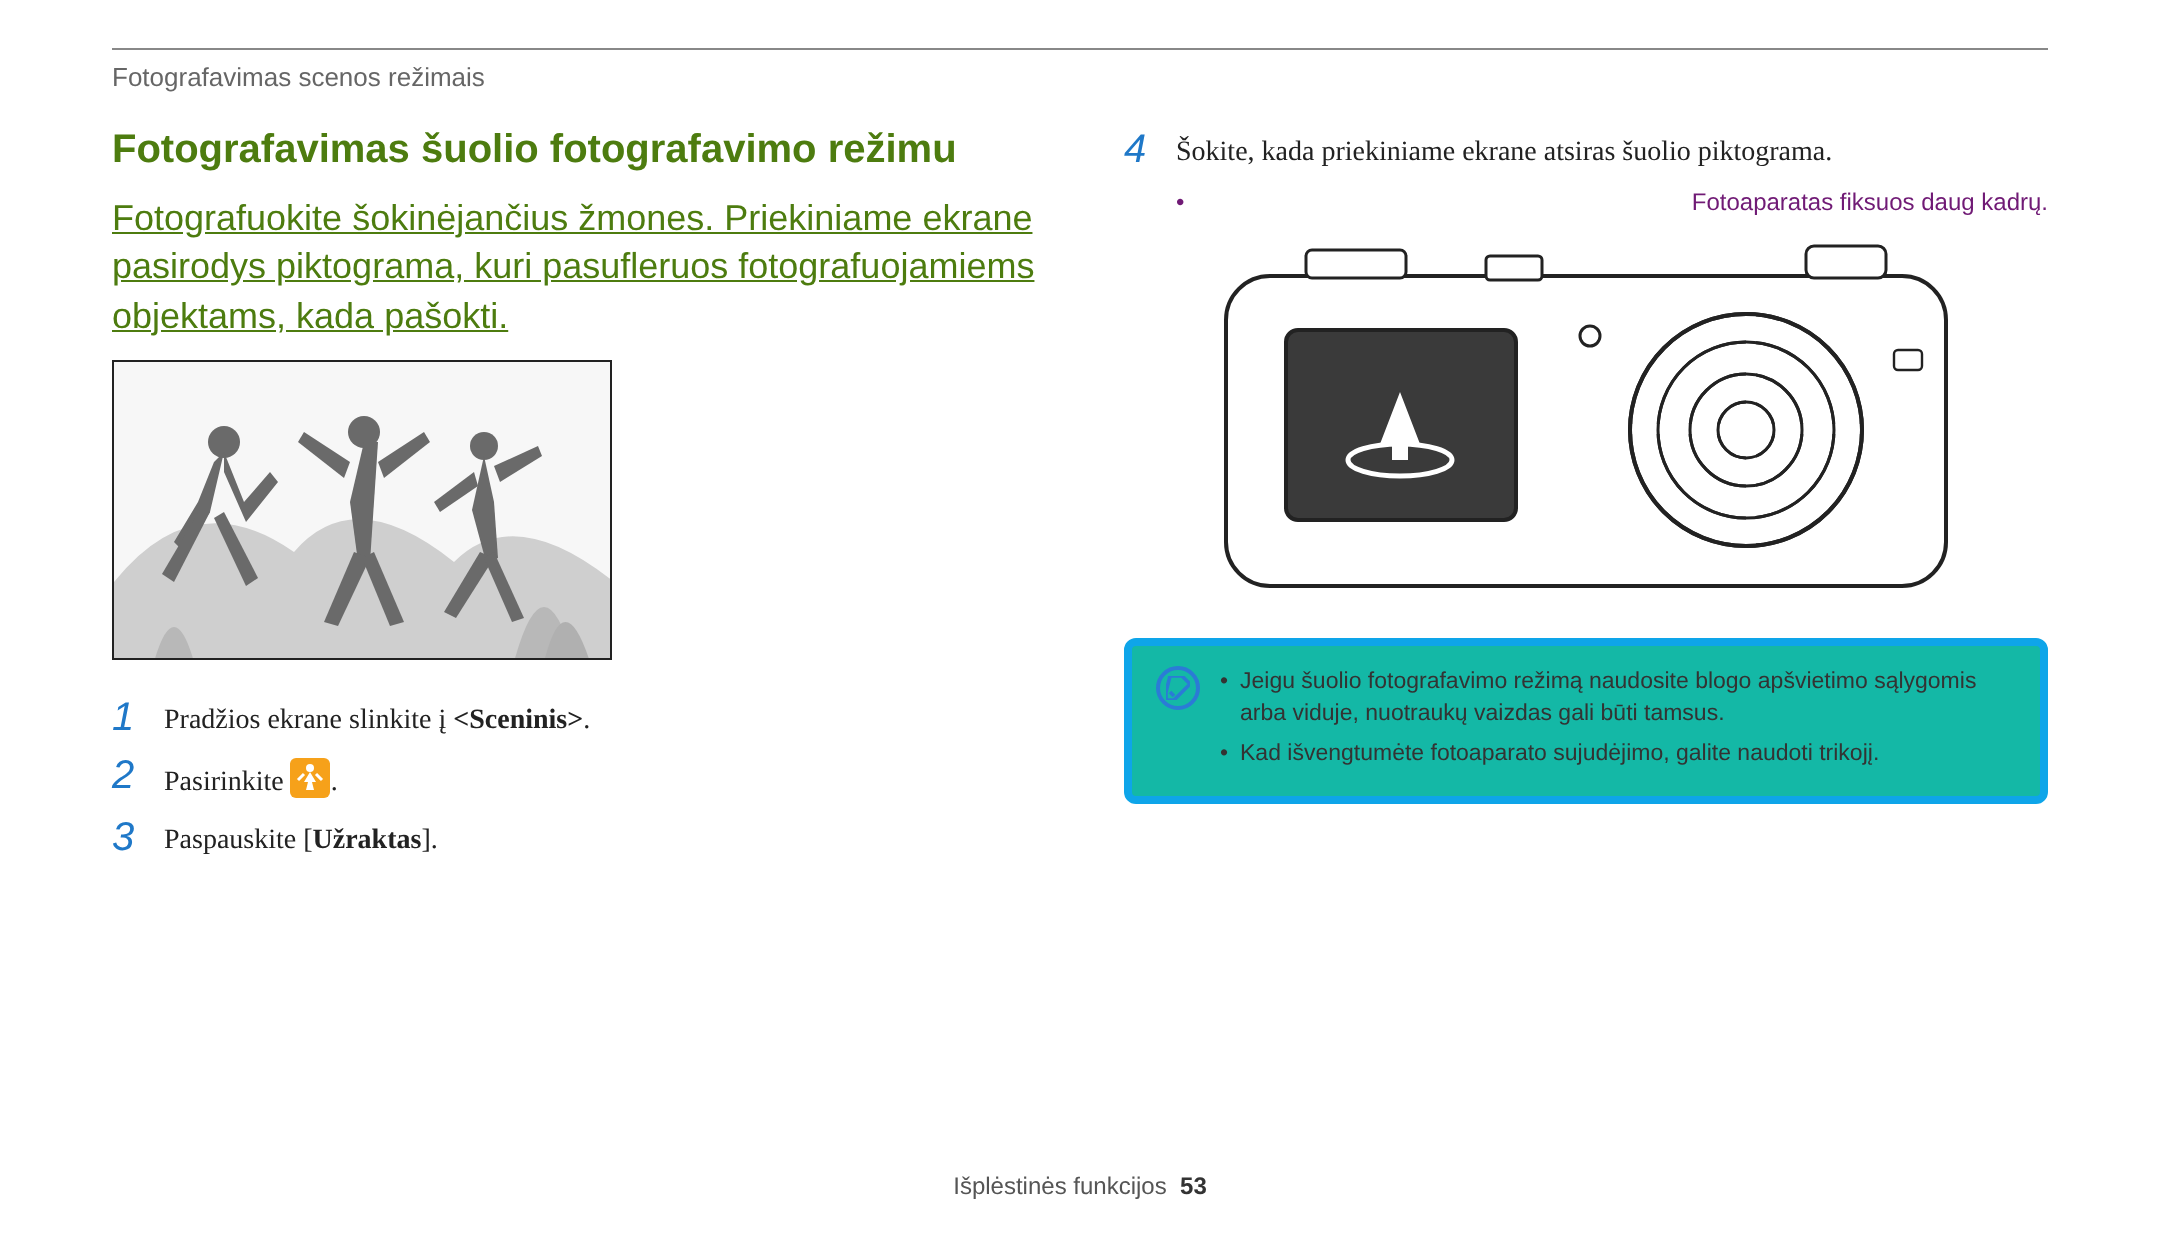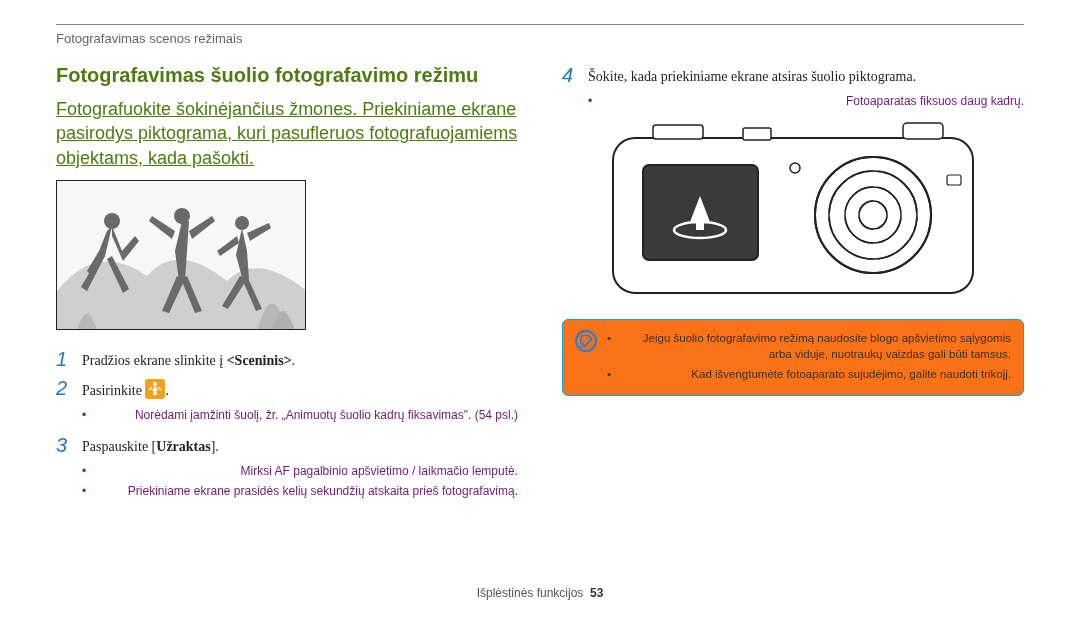--- a/index.html
+++ b/index.html
@@ -103,27 +103,26 @@
   }
   .camera-illus {
     width: 380px;
     height: 185px;
     margin: 8px auto 14px auto;
     display: block;
   }
   .note-box {
     display: flex;
     gap: 10px;
-    border: 1px solid #0ea5e9;
+    border: 4px solid #0ea5e9;
     border-radius: 6px;
     padding: 10px 12px;
-    background: #f97316;
+    background: #14b8a6;
     font-size: 11.5px;
     color: #333;
-    text-align: right;
   }
   .note-icon {
     width: 22px;
     height: 22px;
     border: 2px solid #2b7bd6;
     border-radius: 50%;
     color: #2b7bd6;
     flex-shrink: 0;
     position: relative;
   }
@@ -208,34 +207,27 @@
     <div class="step">
       <div class="step-num">2</div>
       <div class="step-body">
         <span>Pasirinkite </span><span class="scene-icon"><svg width="16" height="16" viewBox="0 0 16 16">
               <circle cx="8" cy="3" r="2" fill="#fff"></circle>
               <path d="M8 5 L5 10 L7 10 L6 14 L10 14 L9 10 L11 10 Z" fill="#fff"></path>
               <path d="M5 6 L2 9 M11 6 L14 9" stroke="#fff" stroke-width="1.5" fill="none"></path>
             </svg></span><span>.</span>
       </div>
     </div>
-    <ul class="substeps">
-      <li>Norėdami įamžinti šuolį, žr. „Animuotų šuolio kadrų fiksavimas". (54 psl.)</li>
-    </ul>
 
     <div class="step">
       <div class="step-num">3</div>
       <div class="step-body">
         <span>Paspauskite [</span><b>Užraktas</b><span>].</span>
       </div>
     </div>
-    <ul class="substeps">
-      <li>Mirksi AF pagalbinio apšvietimo / laikmačio lemputė.</li>
-      <li>Priekiniame ekrane prasidės kelių sekundžių atskaita prieš fotografavimą.</li>
-    </ul>
   </div>
 
   <div class="col">
     <div class="step">
       <div class="step-num">4</div>
       <div class="step-body">Šokite, kada priekiniame ekrane atsiras šuolio piktograma.</div>
     </div>
     <ul class="substeps">
       <li>Fotoaparatas fiksuos daug kadrų.</li>
     </ul>

